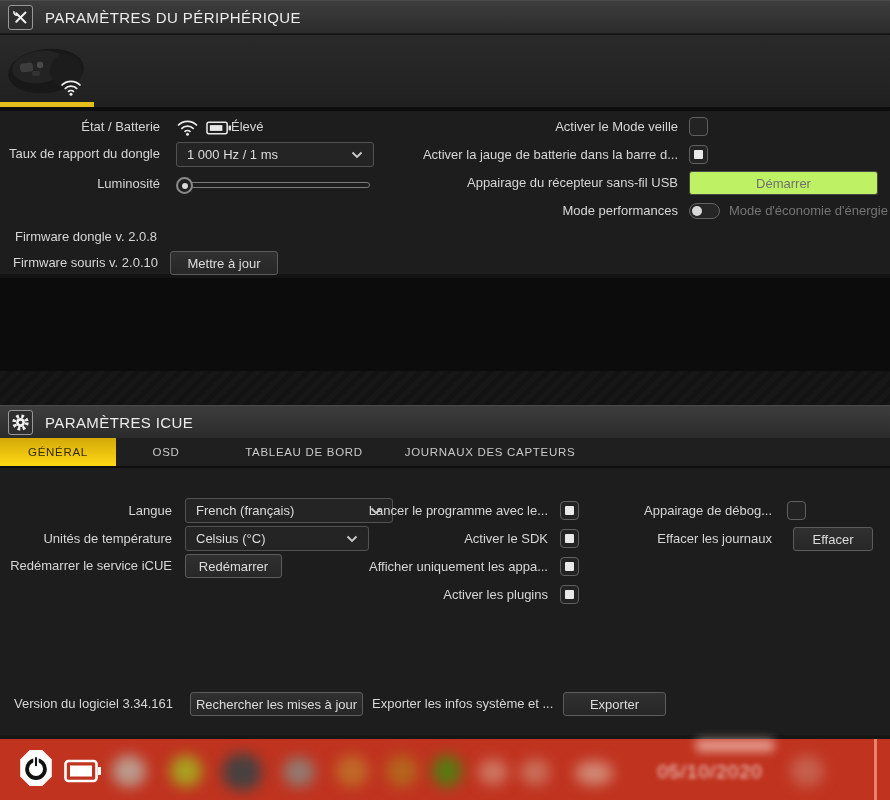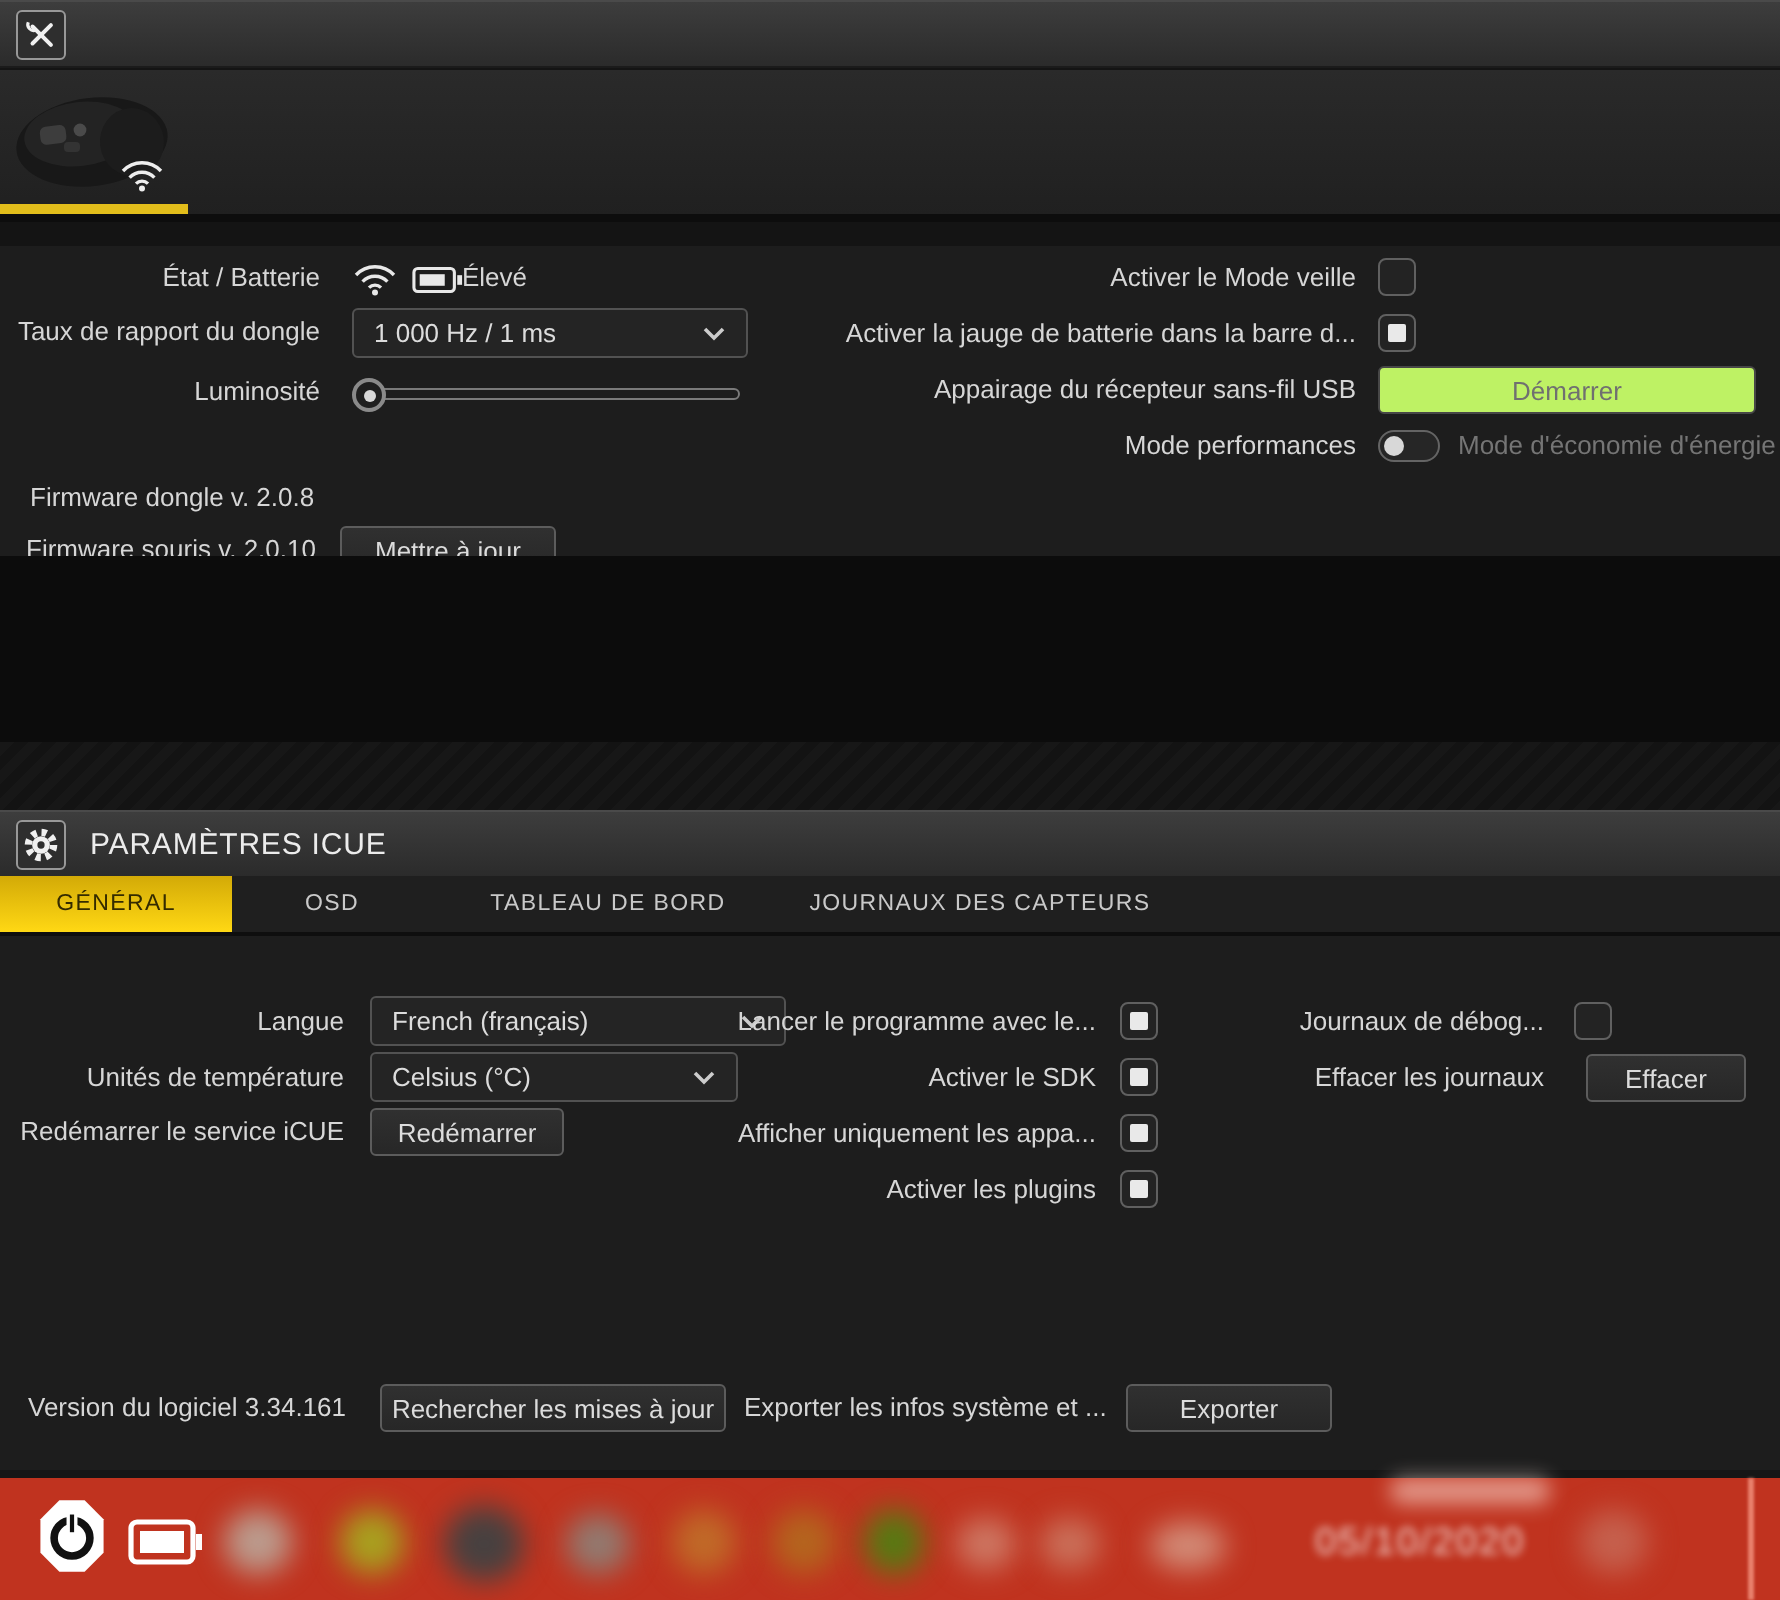--- a/index.html
+++ b/index.html
@@ -91,20 +91,21 @@
   <div class="panel-header" style="top:0;">
     <div class="hicon">
       <svg width="17" height="17" viewBox="0 0 24 24">
         <g stroke="#f0f0f0" stroke-width="2.8" stroke-linecap="round">
           <line x1="6" y1="6" x2="19" y2="19"></line>
           <line x1="19" y1="5" x2="6" y2="18"></line>
         </g>
         <path d="M3 3 a4.2 4.2 0 0 0 5.5 5.5" fill="none" stroke="#f0f0f0" stroke-width="2.2"></path>
       </svg>
     </div>
+    <div class="panel-title">PARAMÈTRES DU PÉRIPHÉRIQUE</div>
   </div>
 
   <div id="device-tabstrip">
     <div id="device-tab">
       <svg class="mouse" width="86" height="58" viewBox="0 0 86 58">
         <ellipse cx="42" cy="30" rx="38" ry="22" fill="#181818" transform="rotate(-7 42 30)"></ellipse>
         <ellipse cx="36" cy="26" rx="28" ry="16" fill="#232323" transform="rotate(-7 36 26)"></ellipse>
         <ellipse cx="62" cy="30" rx="16" ry="17" fill="#1c1c1c" transform="rotate(-7 62 30)"></ellipse>
         <rect x="16" y="22" width="13" height="9" rx="3" fill="#3d3d3d" transform="rotate(-7 22 26)"></rect>
         <circle cx="36" cy="24" r="3.2" fill="#4a4a4a"></circle>
@@ -115,21 +116,21 @@
           <path d="M1.5 6.5 A13 13 0 0 1 20.5 6.5" stroke="#eee" fill="none" stroke-width="1.7"></path>
           <path d="M4.8 9.8 A8.6 8.6 0 0 1 17.2 9.8" stroke="#eee" fill="none" stroke-width="1.7"></path>
           <path d="M8 12.8 A4.3 4.3 0 0 1 14 12.8" stroke="#eee" fill="none" stroke-width="1.7"></path>
           <circle cx="11" cy="15.2" r="1.5" fill="#eee"></circle>
         </svg>
       </span>
       <div id="device-tab-underline"></div>
     </div>
   </div>
 
-  <div class="content" style="top:111px; height:163px;margin-top:12px;">
+  <div class="content" style="top:111px; height:163px;">
 
     <div class="lbl r" style="right:730px; top:6px;">État / Batterie</div>
     <span style="position:absolute; left:176px; top:8px;">
       <svg width="23" height="17" viewBox="0 0 22 17">
         <path d="M1.5 6.5 A13 13 0 0 1 20.5 6.5" stroke="#e8e8e8" fill="none" stroke-width="1.7"></path>
         <path d="M4.8 9.8 A8.6 8.6 0 0 1 17.2 9.8" stroke="#e8e8e8" fill="none" stroke-width="1.7"></path>
         <path d="M8 12.8 A4.3 4.3 0 0 1 14 12.8" stroke="#e8e8e8" fill="none" stroke-width="1.7"></path>
         <circle cx="11" cy="15.2" r="1.5" fill="#e8e8e8"></circle>
       </svg>
     </span>
@@ -221,21 +222,21 @@
 
     <div class="lbl r" style="right:342px; top:61px;">Activer le SDK</div>
     <div class="cb on" style="left:560px; top:61px;"></div>
 
     <div class="lbl r" style="right:342px; top:89px;">Afficher uniquement les appa...</div>
     <div class="cb on" style="left:560px; top:89px;"></div>
 
     <div class="lbl r" style="right:342px; top:117px;">Activer les plugins</div>
     <div class="cb on" style="left:560px; top:117px;"></div>
 
-    <div class="lbl r" style="right:118px; top:33px;">Journaux de débog...</div>
+    <div class="lbl r" style="right:118px; top:33px;">Appairage de débog...</div>
     <div class="cb" style="left:787px; top:33px;"></div>
 
     <div class="lbl r" style="right:118px; top:61px;">Effacer les journaux</div>
     <div class="btn" style="left:793px; top:59px; width:80px;">Effacer</div>
 
     <div class="lbl" style="left:14px; top:226px;">Version du logiciel 3.34.161</div>
     <div class="btn" style="left:190px; top:224px; width:173px;">Rechercher les mises à jour</div>
     <div class="lbl" style="left:372px; top:226px;">Exporter les infos système et ...</div>
     <div class="btn" style="left:563px; top:224px; width:103px;">Exporter</div>
   </div>

